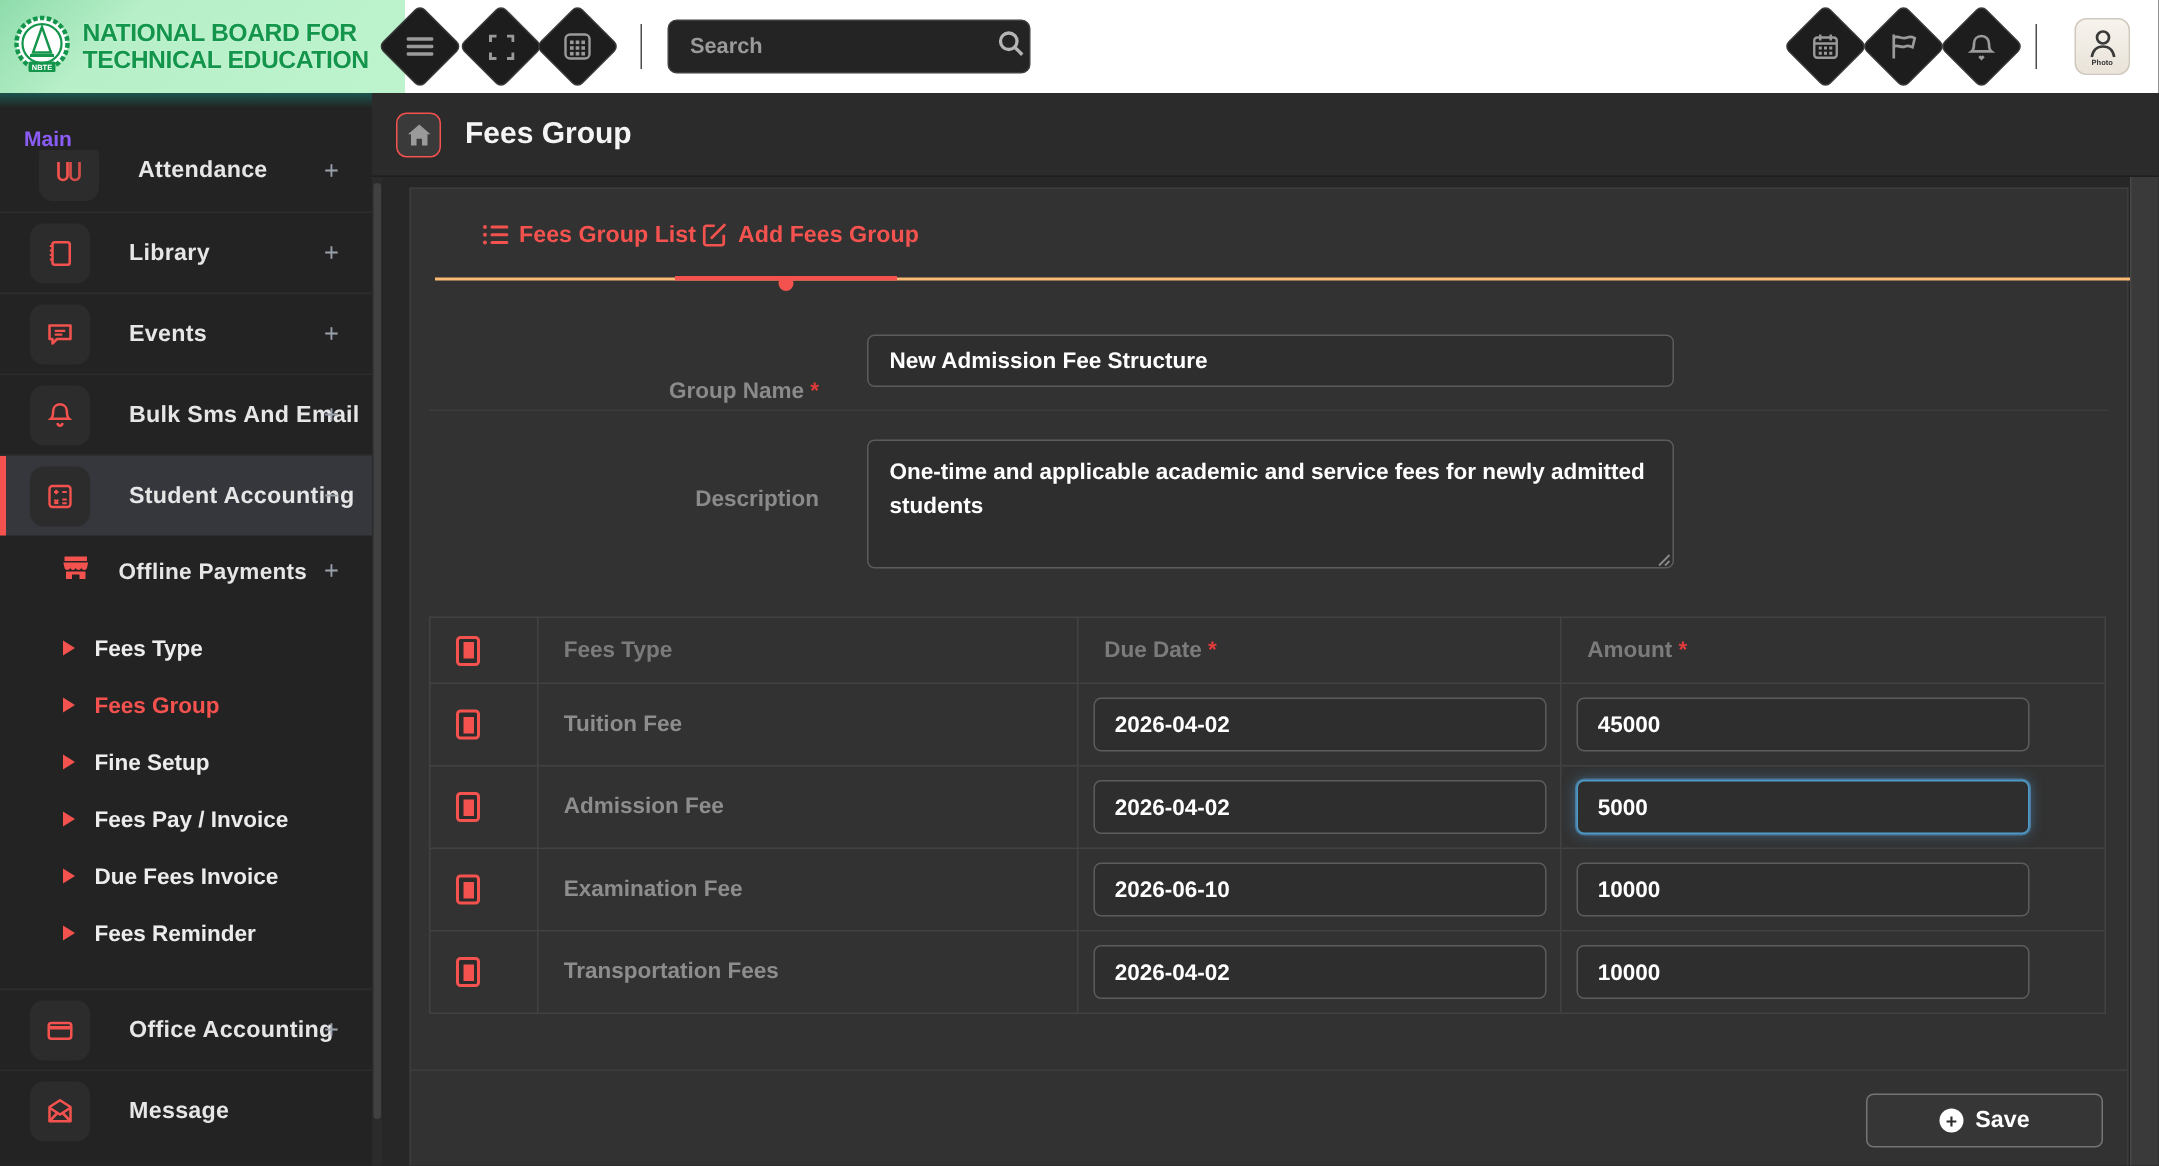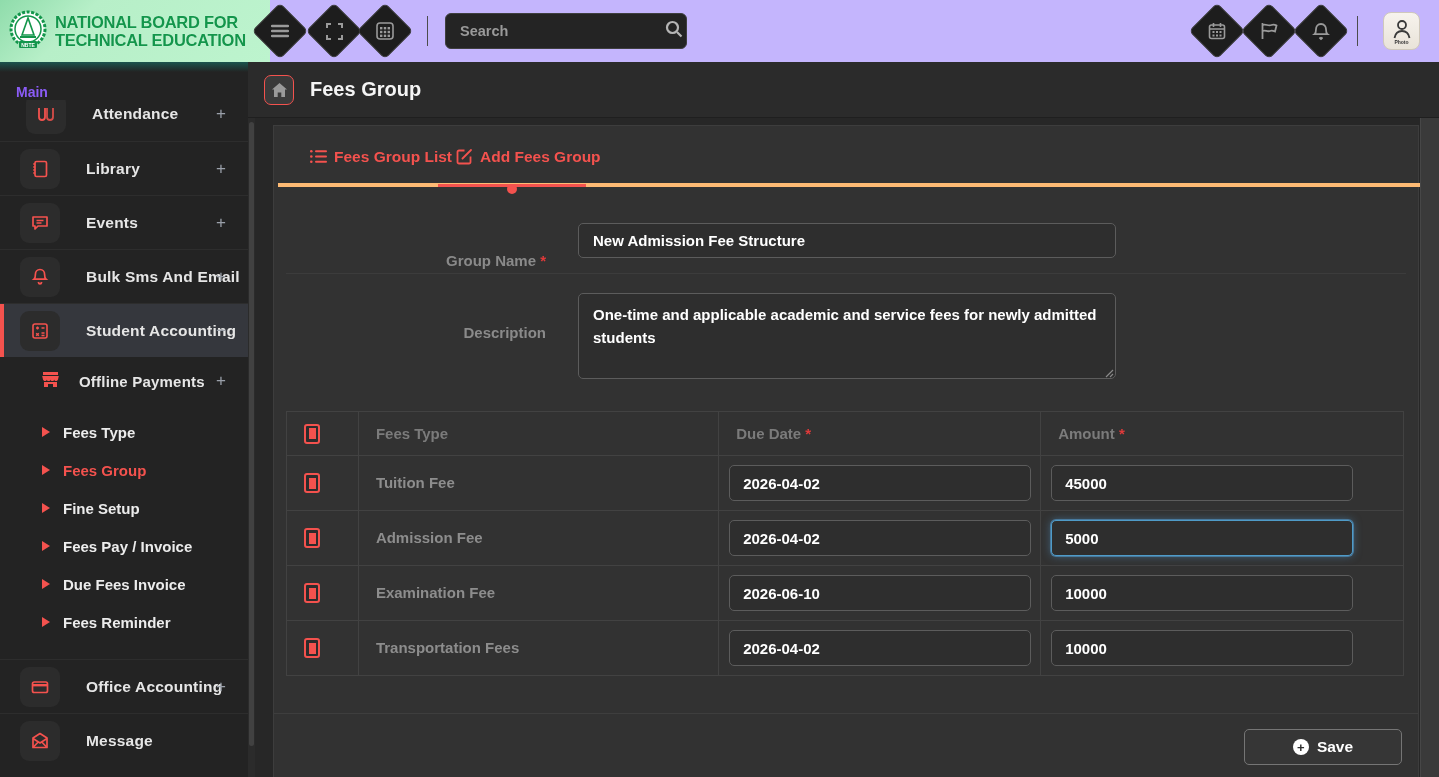--- a/index.html
+++ b/index.html
@@ -1,20 +1,20 @@
 <!DOCTYPE html>
 <html><head>
 <meta charset="utf-8">
 <style>
   * { margin:0; padding:0; box-sizing:border-box; }
   html,body { width:1439px; height:777px; overflow:hidden; background:#272727;
     font-family:"Liberation Sans", sans-serif; }
 
   
-  #topbar { position:absolute; left:0; top:0; width:1439px; height:62px; background:#c4b5fd; z-index:50; }
+  #topbar { position:absolute; left:0; top:0; width:1439px; height:62px; background:#ffffff; z-index:50; }
   #logo-band { position:absolute; left:0; top:0; width:270px; height:62px;
     background:linear-gradient(135deg,#8fdcab 0%, #b7efc8 30%, #bdf4ce 100%);
     display:flex; align-items:center; overflow:hidden; }
   #logo-emblem { margin-left:5px; flex:0 0 auto; }
   #logo-text { margin-left:4px; color:#13964b; font-weight:800; font-size:16.5px; line-height:1.12;
     letter-spacing:-0.3px; text-shadow:0 0 1px #eafff0; white-space:nowrap; }
   .diamond { position:absolute; width:40px; height:40px; transform:rotate(45deg);
     border:1px solid #3a3a3a; border-radius:5px; background:#1d1d1d; }
   .diamond .di { position:absolute; inset:0; display:flex; align-items:center; justify-content:center;
     transform:rotate(-45deg); color:#8f8f8f; }
@@ -66,21 +66,21 @@
   #page-title { position:absolute; left:62px; top:16px; font-size:20px; font-weight:800; color:#f5f5f5; }
 
   
   #content { position:absolute; left:255px; top:118px; width:1184px; height:659px; background:#272727; }
   #page-scrollbar { position:absolute; right:0; top:0; width:19px; height:659px; background:#3a3a3a;
     border-left:1px solid #474747; }
   #card { position:absolute; left:18px; top:7px; width:1146px; height:652px; background:#323232;
     border:1px solid #3d3d3d; border-bottom:none; }
 
   
-  #tabs-row { position:absolute; left:4px; top:0; width:100%; height:61px; border-bottom:4px solid #fdba74;text-align:right; }
+  #tabs-row { position:absolute; left:16px; top:0; width:100%; height:61px; border-bottom:2px solid #fdba74;text-align:right; }
   .tab { position:absolute; top:0; height:61px; display:flex; align-items:center; gap:7px;
     color:#f4524e; font-size:15.5px; font-weight:700; cursor:pointer; }
   #tab-list { left:32px; }
   #tab-add { left:178px; }
   #tab-underline { position:absolute; left:160px; top:58px; width:148px; height:3px; background:#f4524e; }
   #tab-underline-dot { position:absolute; left:229px; top:58px; width:10px; height:10px; border-radius:50%;
     background:#f4524e; }
 
   
   .form-label { position:absolute; width:272px; text-align:right; color:#8a8a8a; font-size:15px; font-weight:700;margin-top:20px; }

